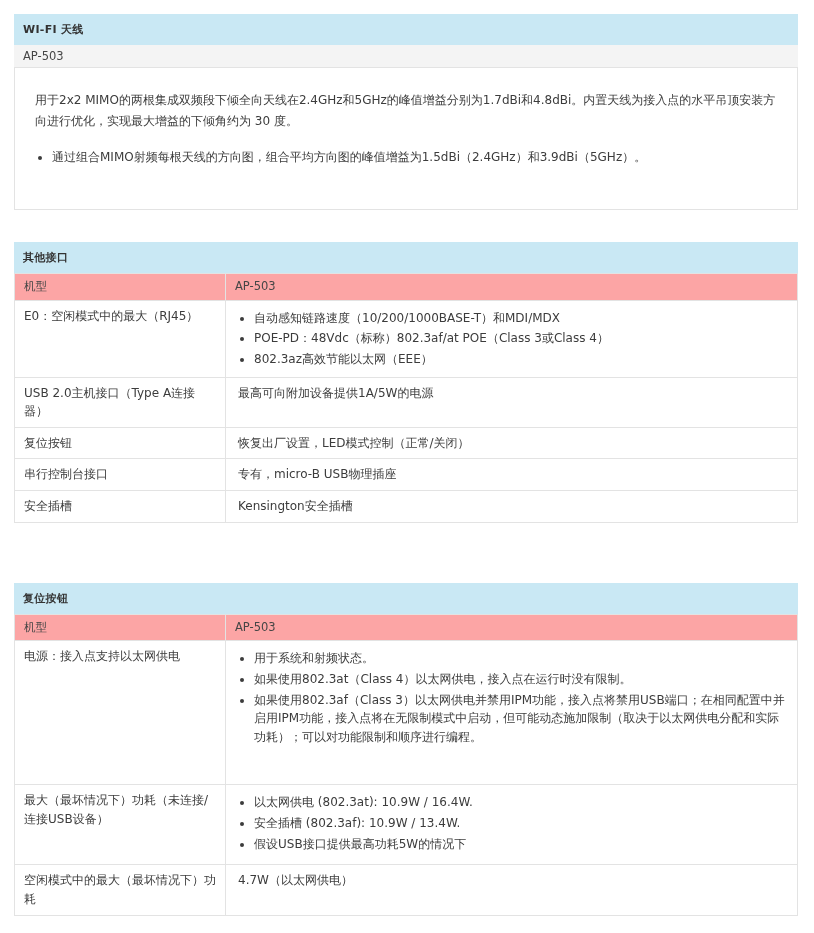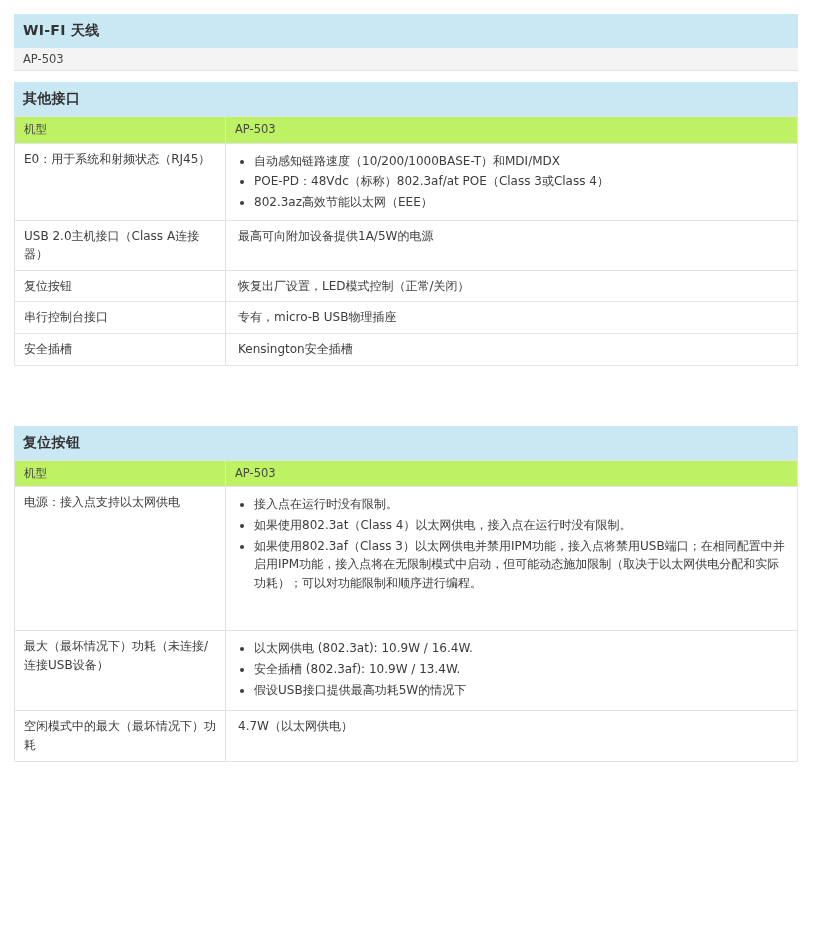--- a/index.html
+++ b/index.html
@@ -7,27 +7,27 @@
   body {
     width: 814px;
     min-height: 933px;
     background: #ffffff;
     font-family: "DejaVu Sans", "Liberation Sans", sans-serif;
     color: #3c3c3c;
   }
   .page { padding: 14px 16px 10px 14px; }
 
   section { display: block; }
-  .sec-other { margin-top: 11px; }
+  .sec-other { margin-top: 32px; }
   .sec-power { margin-top: 60px; }
 
   .sec-header {
     background: #c9e8f4;
     color: #333333;
-    font-size: 14px;
+    font-size: 11px;
     font-weight: bold;
     padding: 8px 9px;
     letter-spacing: 0.3px;
   }
 
   
   .model-bar {
     background: #f4f4f4;
     font-size: 11.5px;
     color: #464646;
@@ -54,21 +54,21 @@
     table-layout: fixed;
   }
   table.spec td {
     border: 1px solid #e3e3e3;
     vertical-align: top;
     line-height: 1.55;
   }
   td.c1 { width: 211px; padding: 6px 9px; }
   td.c2 { padding: 6px 12px; }
   tr.model-row td {
-    background: #bef264;
+    background: #fca5a5;
     font-size: 11.5px;
     color: #464646;
     padding: 4px 9px;
   }
   tr.model-row td.c2 { padding-left: 9px; }
   td.vmid { vertical-align: middle; }
   ul.blist { margin: 0; padding-left: 16px; }
   ul.blist li { margin: 2px 0; }
 
   
@@ -81,42 +81,48 @@
   tr.h80 { height: 80px; }
 </style>
 </head>
 <body>
 
 <div class="page">
 
   <section class="sec-antenna">
     <div class="sec-header">WI-FI 天线</div>
     <div class="model-bar">AP-503</div>
+    <div class="antenna-body">
+      <p>用于2x2 MIMO的两根集成双频段下倾全向天线在2.4GHz和5GHz的峰值增益分别为1.7dBi和4.8dBi。内置天线为接入点的水平吊顶安装方向进行优化，实现最大增益的下倾角约为 30 度。</p>
+      <ul>
+        <li>通过组合MIMO射频每根天线的方向图，组合平均方向图的峰值增益为1.5dBi（2.4GHz）和3.9dBi（5GHz）。</li>
+      </ul>
+    </div>
   </section>
 
   <section class="sec-other">
     <div class="sec-header">其他接口</div>
     <table class="spec">
       <tbody>
           <tr class="model-row">
         <td class="c1">机型</td>
         <td class="c2">AP-503</td>
       </tr>
       <tr class="h64">
-        <td class="c1">E0：用于系统和射频状态（RJ45）</td>
+        <td class="c1">E0：空闲模式中的最大（RJ45）</td>
         <td class="c2">
           <ul class="blist">
             <li>自动感知链路速度（10/200/1000BASE-T）和MDI/MDX</li>
             <li>POE-PD：48Vdc（标称）802.3af/at POE（Class 3或Class 4）</li>
             <li>802.3az高效节能以太网（EEE）</li>
           </ul>
         </td>
       </tr>
       <tr class="h36">
-        <td class="c1">USB 2.0主机接口（Class A连接器）</td>
+        <td class="c1">USB 2.0主机接口（Type A连接器）</td>
         <td class="c2">最高可向附加设备提供1A/5W的电源</td>
       </tr>
       <tr class="h27">
         <td class="c1">复位按钮</td>
         <td class="c2">恢复出厂设置，LED模式控制（正常/关闭）</td>
       </tr>
       <tr class="h24">
         <td class="c1">串行控制台接口</td>
         <td class="c2">专有，micro-B USB物理插座</td>
       </tr>
@@ -133,21 +139,21 @@
     <table class="spec">
       <tbody>
           <tr class="model-row">
         <td class="c1">机型</td>
         <td class="c2">AP-503</td>
       </tr>
       <tr class="h144">
         <td class="c1">电源：接入点支持以太网供电</td>
         <td class="c2 vmid">
           <ul class="blist">
-            <li>接入点在运行时没有限制。</li>
+            <li>用于系统和射频状态。</li>
             <li>如果使用802.3at（Class 4）以太网供电，接入点在运行时没有限制。</li>
             <li>如果使用802.3af（Class 3）以太网供电并禁用IPM功能，接入点将禁用USB端口；在相同配置中并启用IPM功能，接入点将在无限制模式中启动，但可能动态施加限制（取决于以太网供电分配和实际功耗）；可以对功能限制和顺序进行编程。</li>
           </ul>
         </td>
       </tr>
       <tr class="h80">
         <td class="c1">最大（最坏情况下）功耗（未连接/连接USB设备）</td>
         <td class="c2 vmid">
           <ul class="blist">
             <li>以太网供电 (802.3at): 10.9W / 16.4W.</li>

